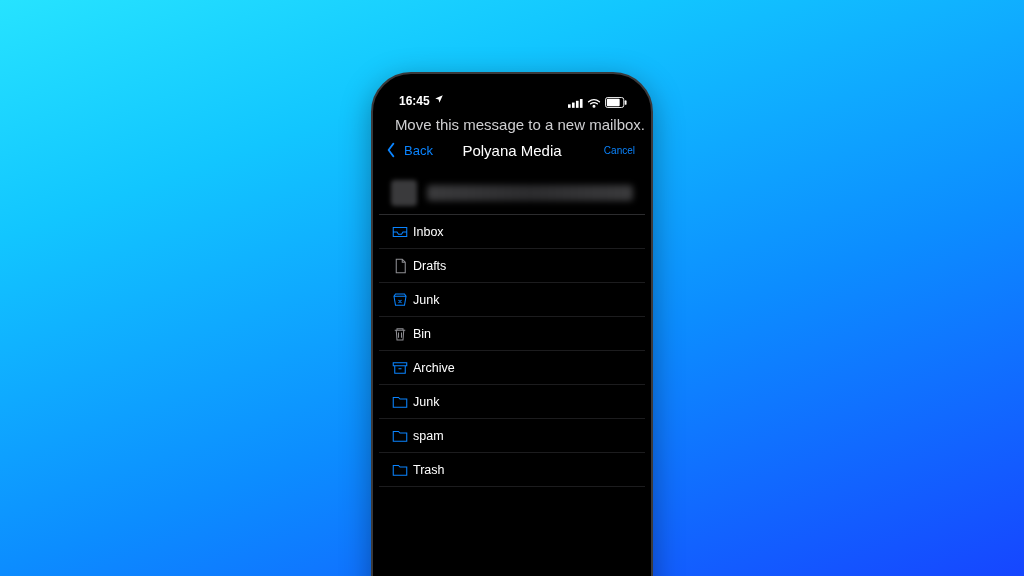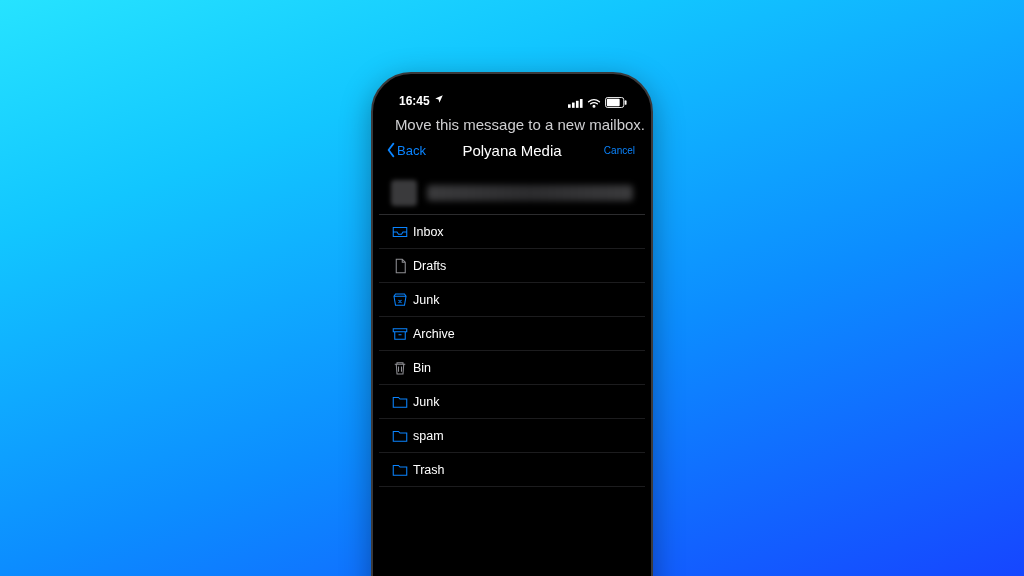--- a/index.html
+++ b/index.html
@@ -45,21 +45,21 @@
   .status-right svg { display:block; }
   
   .instruction {
     color:#cfcfd1; font-size:15px; text-align:right; padding:6px 0 4px 0;
   }
   
   .nav {
     display:flex; align-items:center; justify-content:space-between;
     padding:4px 10px 8px 6px; position:relative; height:30px;
   }
-  .nav-back { color:#0a84ff; font-size:13px; display:flex; align-items:flex-end; gap:0; cursor:pointer;}
+  .nav-back { color:#0a84ff; font-size:13px; display:flex; align-items:flex-end; gap:7px; cursor:pointer;}
   .nav-back svg{display:block;}
   .nav-title { color:#fff; font-size:15px; font-weight:400; position:absolute; left:50%; transform:translateX(-50%);}
   .nav-cancel { color:#0a84ff; font-size:10px; cursor:pointer;}
   
   .sender {
     margin-top:4px; height:44px; display:flex; align-items:center; gap:10px; padding:0 12px;
     border-bottom:0.5px solid #2c2c2e;
   }
   .sender-thumb { width:26px; height:26px; background:#3a3a3c; border-radius:4px; filter:blur(2px);}
   .sender-text { flex:1; height:16px; background:linear-gradient(90deg,#3a3a3c,#2c2c2e,#3a3a3c); border-radius:4px; filter:blur(3px);}
@@ -149,35 +149,35 @@
           <span class="label">Drafts</span>
         </div>
         <div class="row">
           <span class="icon">
             <svg viewBox="0 0 24 24" width="18" height="18">
               <path d="M4 7h16l-2 12H6z M4 7l2-3h12l2 3 M10 12l4 4 M14 12l-4 4"></path>
             </svg>
           </span>
           <span class="label">Junk</span>
         </div>
+        <div class="row muted">
+          <span class="icon">
+            <svg viewBox="0 0 24 24" width="18" height="18">
+              <path d="M5 7h14 M8 7V5h8v2 M7 7l1 13h8l1-13 M10 10v7 M14 10v7"></path>
+            </svg>
+          </span>
+          <span class="label">Bin</span>
+        </div>
         <div class="row">
           <span class="icon">
             <svg viewBox="0 0 24 24" width="18" height="18">
               <path d="M3 5h18v4H3z M5 9h14v10H5z M10 13h4"></path>
             </svg>
           </span>
           <span class="label">Archive</span>
-        </div>
-        <div class="row muted">
-          <span class="icon">
-            <svg viewBox="0 0 24 24" width="18" height="18">
-              <path d="M5 7h14 M8 7V5h8v2 M7 7l1 13h8l1-13 M10 10v7 M14 10v7"></path>
-            </svg>
-          </span>
-          <span class="label">Bin</span>
         </div>
         <div class="row">
           <span class="icon">
             <svg viewBox="0 0 24 24" width="18" height="18">
               <path d="M3 6h7l2 2h9v11H3z"></path>
             </svg>
           </span>
           <span class="label">Junk</span>
         </div>
         <div class="row">

